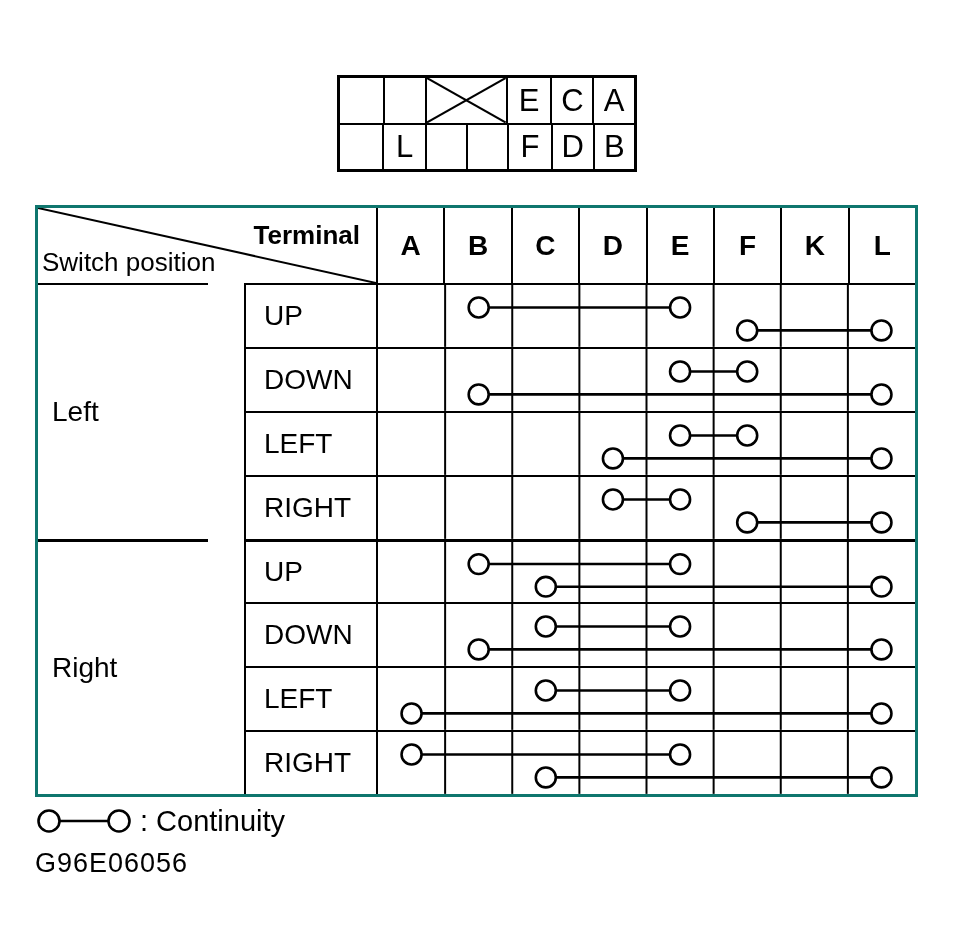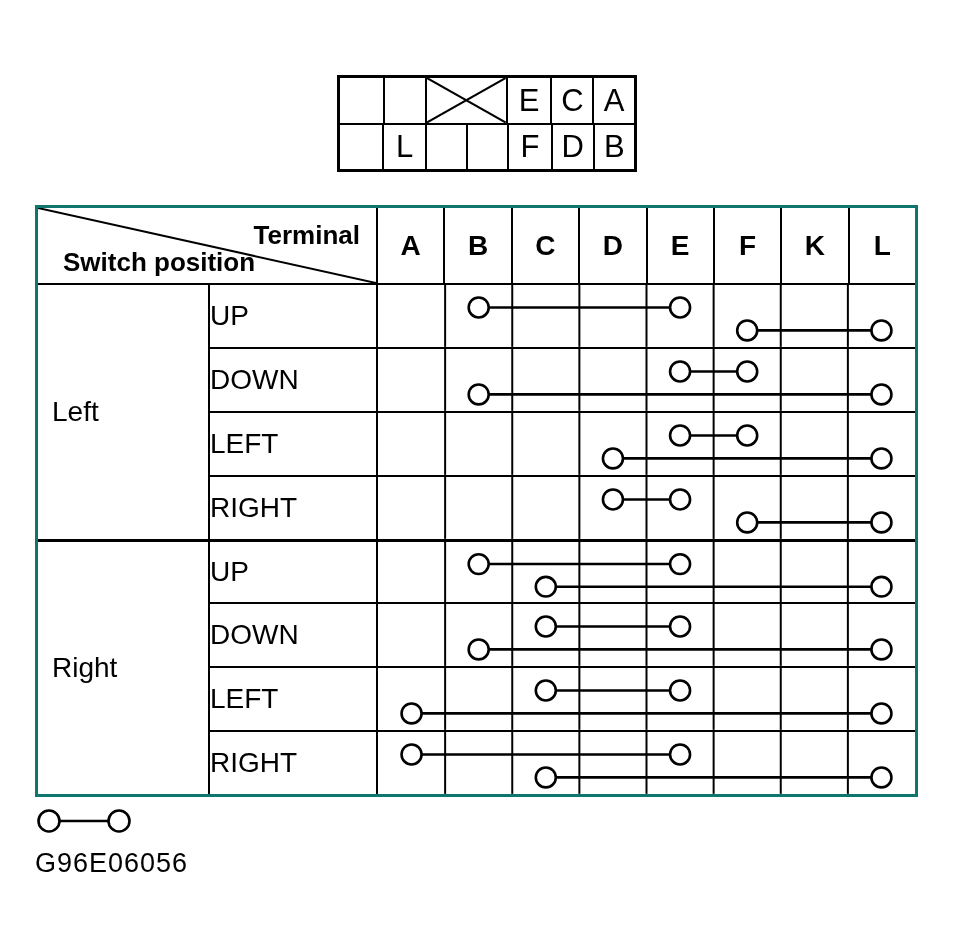--- a/index.html
+++ b/index.html
@@ -32,39 +32,39 @@
     grid-template-rows:75px repeat(8, 1fr);
   }
   .corner{
     grid-column:1 / 3;grid-row:1;position:relative;box-sizing:border-box;
   }
   .corner svg{position:absolute;left:0;top:0;width:100%;height:100%;}
   .corner-terminal{
     position:absolute;right:16px;top:12px;font-weight:bold;font-size:26px;
   }
   .corner-switch{
-    position:absolute;left:25px;bottom:5px;font-weight:bold;font-size:26px;
+    position:absolute;left:4px;bottom:5px;font-weight:normal;font-size:26px;
   }
   .thead{
     grid-column:3;grid-row:1;display:flex;box-sizing:border-box;
     border-left:2px solid #000;
   }
   .th-cell{
     flex:1 1 0;display:flex;align-items:center;justify-content:center;
     font-weight:bold;font-size:28px;box-sizing:border-box;
   }
   .th-cell.bl{border-left:2px solid #000;}
   .group-cell{
     grid-column:1;display:flex;align-items:center;box-sizing:border-box;
     border-top:2px solid #000;padding-left:14px;font-size:28px;
   }
   .pos-cell{
     grid-column:2;display:flex;align-items:center;box-sizing:border-box;
     border-top:2px solid #000;border-left:2px solid #000;
-    font-size:28px;
+    padding-left:18px;font-size:28px;margin-left:36px;
   }
   .data-cell{
     grid-column:3;position:relative;box-sizing:border-box;
     border-top:2px solid #000;border-left:2px solid #000;overflow:hidden;
   }
   .data-cell svg{position:absolute;left:0;top:0;width:100%;height:100%;display:block;}
   .thick-top{border-top-width:3px !important;}
   
   .legend{
     position:absolute;left:36px;top:804px;height:34px;
@@ -269,15 +269,16 @@
       </svg>
     </div>
   </div>
 
 <div class="legend">
   <svg width="97" height="32">
     <line x1="13" y1="16" x2="83" y2="16" stroke="#000" stroke-width="2.6"></line>
     <circle cx="13" cy="16" r="10.5" fill="#fff" stroke="#000" stroke-width="2.6"></circle>
     <circle cx="83" cy="16" r="10.5" fill="#fff" stroke="#000" stroke-width="2.6"></circle>
   </svg>
+  <span class="legend-text">: Continuity</span>
 </div>
 
 <div class="figure-code">G96E06056</div>
 
 </body></html>

